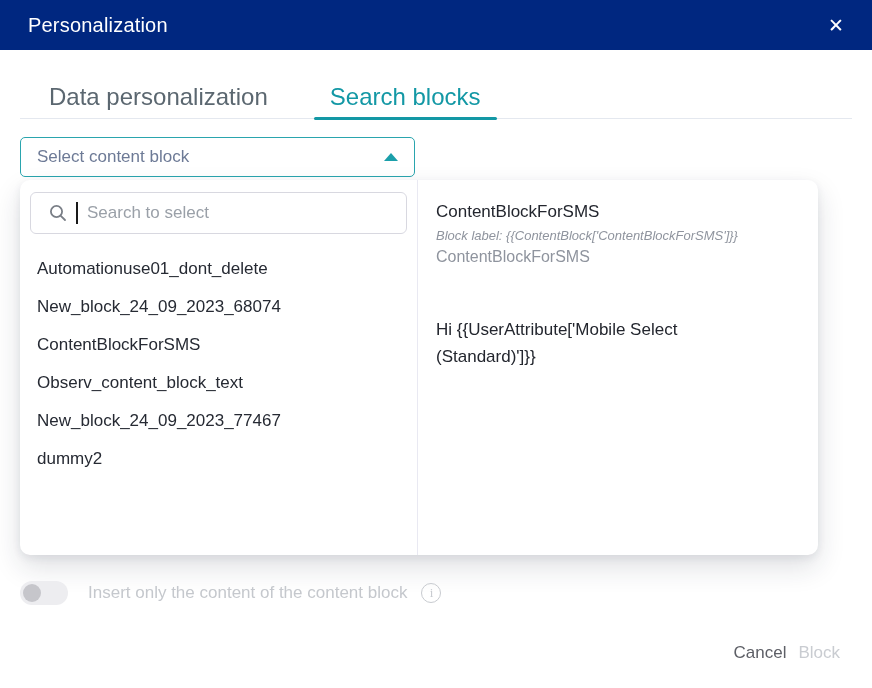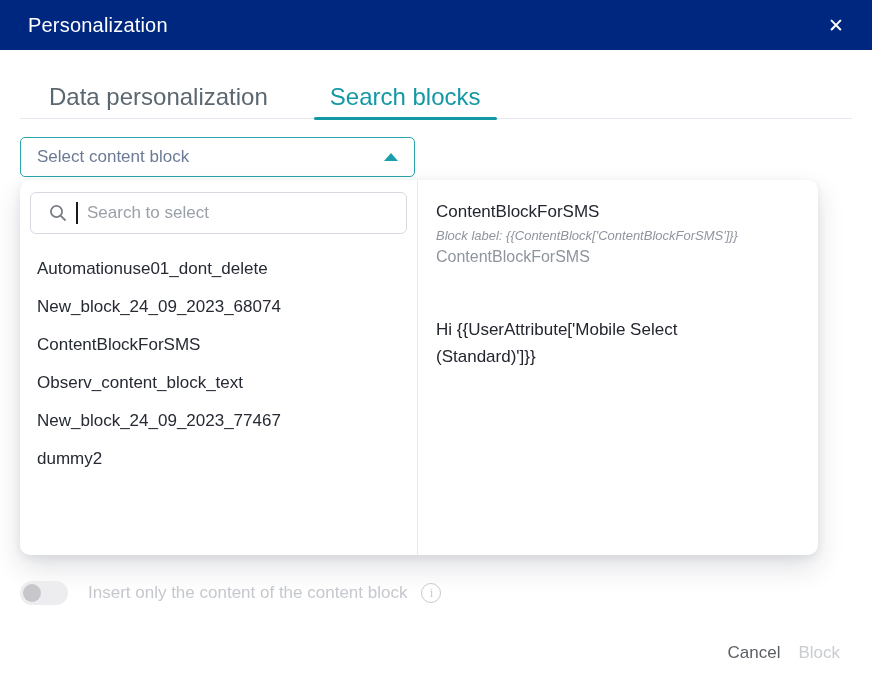--- a/index.html
+++ b/index.html
@@ -112,21 +112,21 @@
   .info-icon {
     width: 20px; height: 20px; border-radius: 50%;
     border: 1.5px solid #c8cbd0; color: #c8cbd0;
     display: flex; align-items: center; justify-content: center;
     font-size: 13px; margin-left: -6px; font-family: "Liberation Serif", serif;
   }
 
   
   .footer {
     position: absolute; right: 32px; top: 643px;
-    display: flex; gap: 18px; align-items: center;
+    display: flex; gap: 12px; align-items: center;
   }
   .btn-cancel { font-size: 17px; color: #5d5f66; cursor: pointer; }
   .btn-done { font-size: 17px; color: #c9ccd1; cursor: default; }
 </style>
 </head>
 <body>
 
 <div class="modal">
 
   <div class="header">

